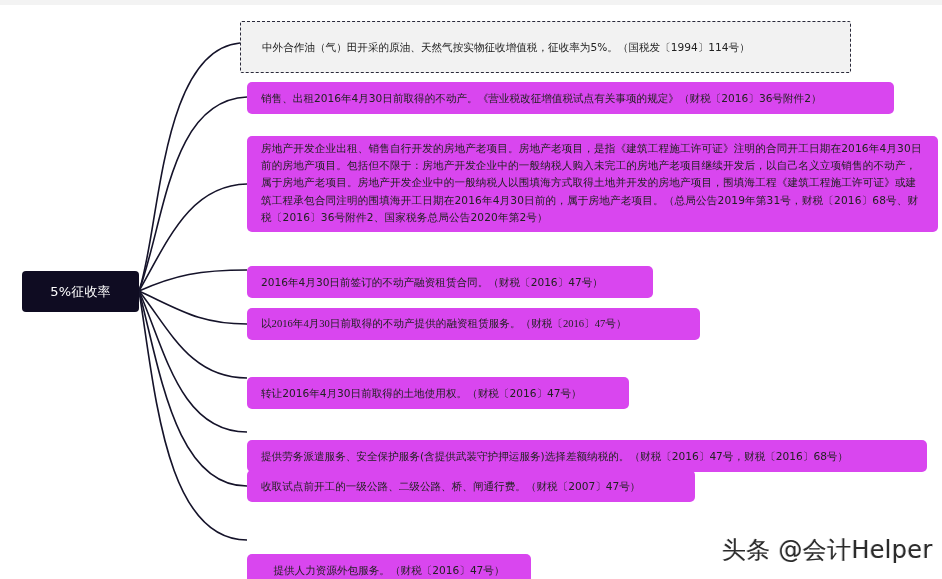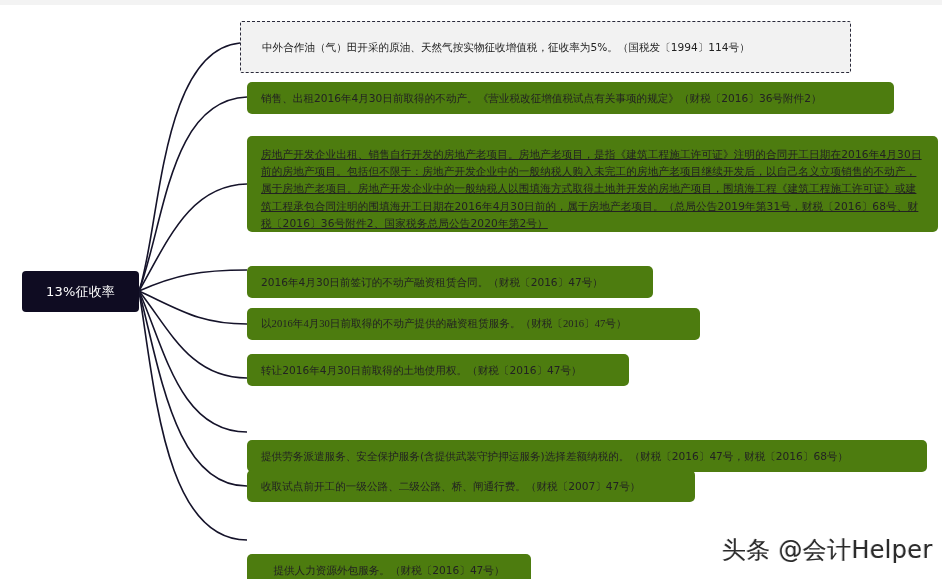--- a/index.html
+++ b/index.html
@@ -14,25 +14,25 @@
     }
     svg.edges { position: absolute; left: 0; top: 0; width: 942px; height: 579px; pointer-events: none; }
     .root {
       position: absolute; left: 22px; top: 271px; width: 117px; height: 41px;
       background: #0f0c22; color: #ffffff; border-radius: 4px;
       display: flex; align-items: center; justify-content: center;
       font-size: 13px; letter-spacing: 0.2px; cursor: pointer;
     }
     .node {
       position: absolute; left: 247px; box-sizing: border-box;
-      background: #4d7c0f; border-radius: 5px; color: #222222;
+      background: #d946ef; border-radius: 5px; color: #222222;
       font-size: 10.6px; line-height: 16.5px; padding: 0 14px;
       display: flex; align-items: center; cursor: pointer; white-space: nowrap;
     }
-    .node.multiline { white-space: normal; align-items: flex-end; padding-top: 4px; line-height: 17.2px; letter-spacing: 0.15px; text-decoration: underline; }
+    .node.multiline { white-space: normal; align-items: flex-start; padding-top: 4px; line-height: 17.2px; letter-spacing: 0.15px; }
     .node.selected {
       left: 240px; background: #f2f2f2;
       border: 1.5px dashed #2a2a3a; border-radius: 2px; padding-left: 21px;
     }
     .watermark {
       position: absolute; left: 722px; top: 534px;
       font-size: 24px; color: #2b2b2b; letter-spacing: 0.3px;
       text-shadow: 1px 1px 0 #ffffff, -1px 0 0 #cfcfcf;
     }
   </style>
@@ -49,21 +49,21 @@
     <path d="M139,291 C175,275 200,270 247,270"></path>
     <path d="M139,291 C180,310 200,324 247,324"></path>
     <path d="M139,291 C170,330 190,378 247,378"></path>
     <path d="M139,291 C165,350 180,432 247,432"></path>
     <path d="M139,291 C160,370 175,486 247,486"></path>
     <path d="M139,291 C155,390 165,540 247,540"></path>
   </g>
 </svg>
 
 <div class="root">
-  <span>13%征收率</span>
+  <span>5%征收率</span>
 </div>
 
 <div class="node selected" style="top:21px;width:611px;height:52px;">
   <span>中外合作油（气）田开采的原油、天然气按实物征收增值税，征收率为5%。（国税发〔1994〕114号）</span>
 </div>
 
 <div class="node" style="top:82px;width:647px;height:32px;">
   <span>销售、出租2016年4月30日前取得的不动产。《营业税改征增值税试点有关事项的规定》（财税〔2016〕36号附件2）</span>
 </div>
 
@@ -72,21 +72,21 @@
 </div>
 
 <div class="node" style="top:266px;width:406px;height:32px;align-items:center;">
   <span>2016年4月30日前签订的不动产融资租赁合同。（财税〔2016〕47号）</span>
 </div>
 
 <div class="node" style="top:308px;width:453px;height:32px;font-family:Liberation Serif, serif;">
   <span>以2016年4月30日前取得的不动产提供的融资租赁服务。（财税〔2016〕47号）</span>
 </div>
 
-<div class="node" style="top:354px;width:382px;height:32px;">
+<div class="node" style="top:377px;width:382px;height:32px;">
   <span>转让2016年4月30日前取得的土地使用权。（财税〔2016〕47号）</span>
 </div>
 
 <div class="node" style="top:440px;width:680px;height:32px;">
   <span>提供劳务派遣服务、安全保护服务(含提供武装守护押运服务)选择差额纳税的。（财税〔2016〕47号，财税〔2016〕68号）</span>
 </div>
 
 <div class="node" style="top:470px;width:448px;height:32px;">
   <span>收取试点前开工的一级公路、二级公路、桥、闸通行费。（财税〔2007〕47号）</span>
 </div>

